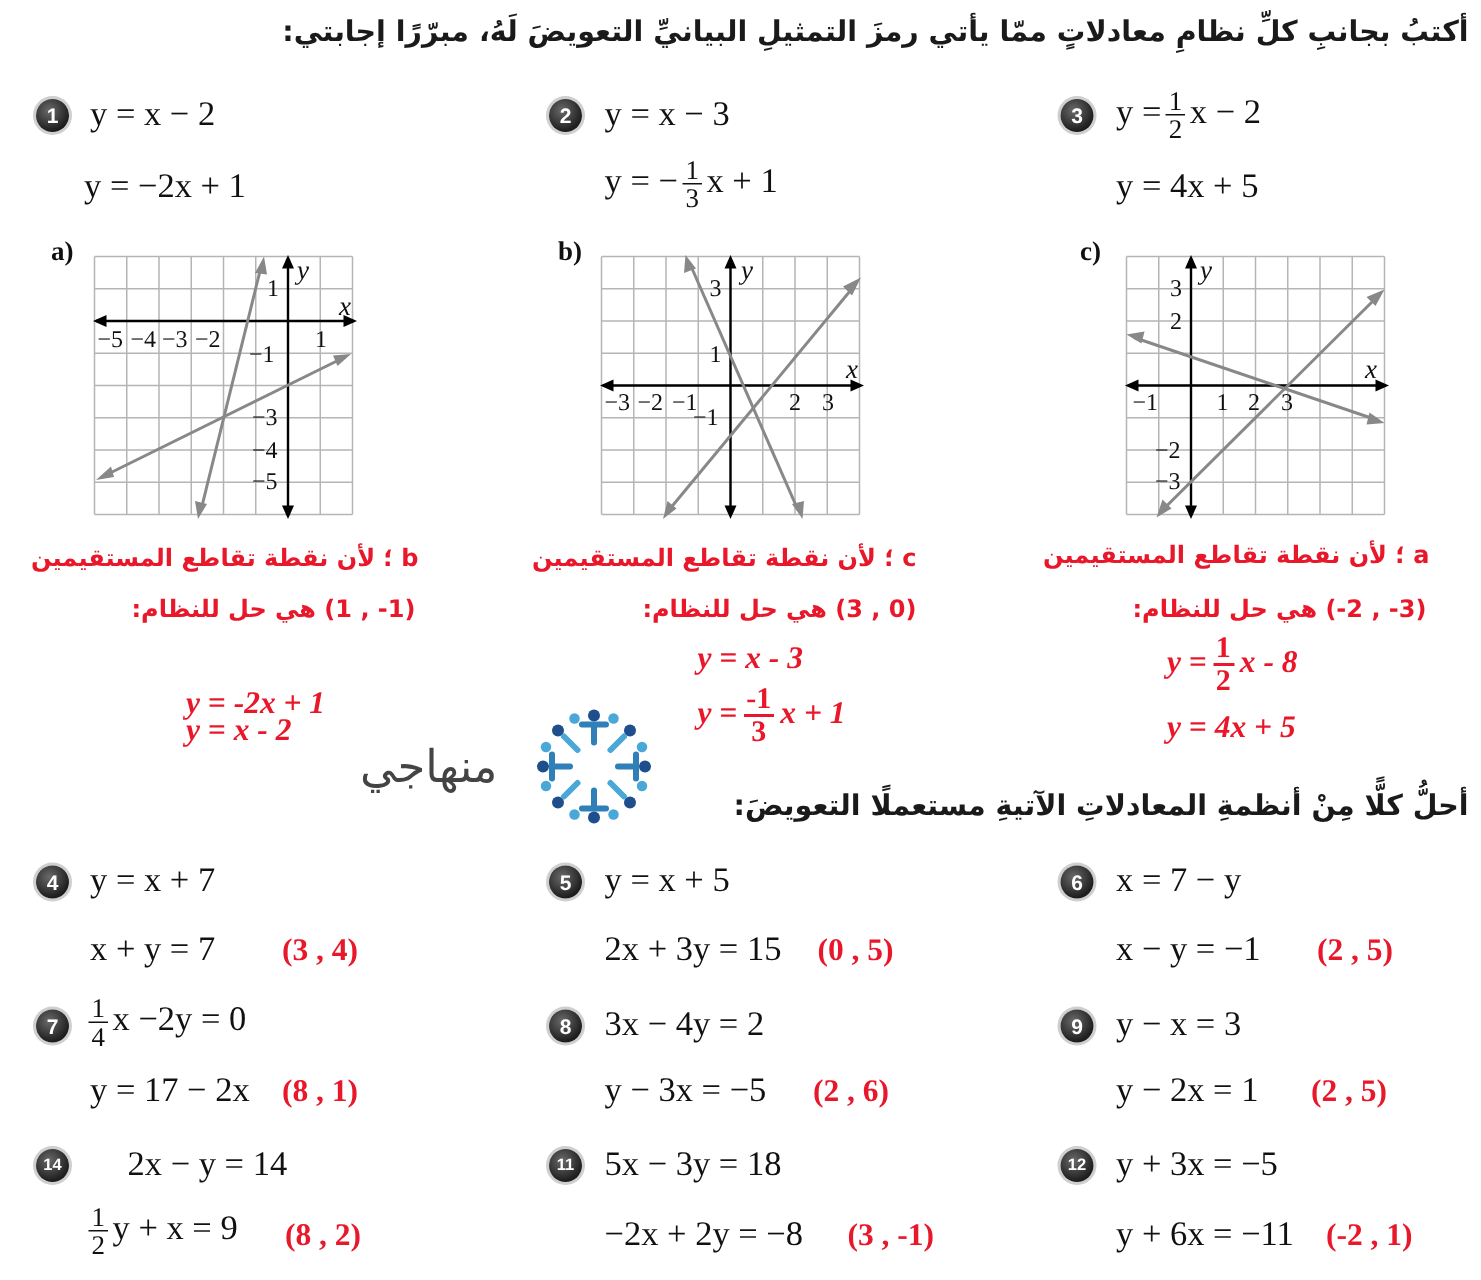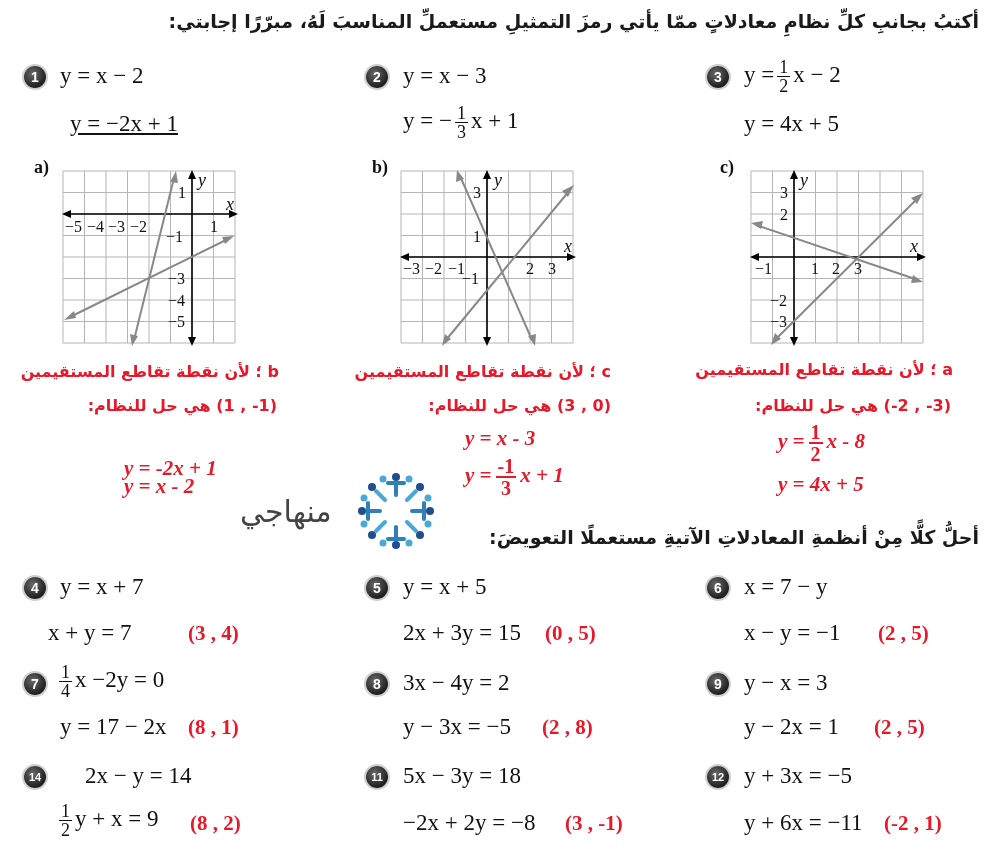--- a/index.html
+++ b/index.html
@@ -20,25 +20,25 @@
   .redeq { color:#e8182a; font-weight:bold; font-size:21px; white-space:nowrap; }
   .redeq i { font-style:italic; }
   .redfrac { display:inline-flex; flex-direction:column; align-items:center; vertical-align:middle; font-size:20px; line-height:20px; margin:0 4px; }
   .redfrac .num { border-bottom:2px solid #e8182a; padding:0 2px; }
   .graph-label { font-family:"Liberation Serif", serif; font-weight:bold; font-size:18px; }
   .logo-text { font-family:"DejaVu Sans", sans-serif; font-size:30px; color:#444; direction:rtl; }
 </style>
 </head>
 <body>
 
-<div class="abs ar heading" style="right:8px; top:10px;">أكتبُ بجانبِ كلِّ نظامِ معادلاتٍ ممّا يأتي رمزَ التمثيلِ مستعملِّ المناسبَ لَهُ، مبرّرًا إجابتي:</div>
+<div class="abs ar heading" style="right:8px; top:10px;">أكتبُ بجانبِ كلِّ نظامِ معادلاتٍ ممّا يأتي رمزَ التمثيلِ البيانيِّ التعويضَ لَهُ، مبرّرًا إجابتي:</div>
 
 <div class="abs badge" style="left:24px; top:66px;">1</div>
 <div class="abs eq" style="left:60px; top:63px;">y = x − 2</div>
-<div class="abs eq" style="left:70px; top:111px;text-decoration:underline;">y = −2x + 1</div>
+<div class="abs eq" style="left:56px; top:111px;">y = −2x + 1</div>
 
 <div class="abs badge" style="left:366px; top:66px;">2</div>
 <div class="abs eq" style="left:403px; top:63px;">y = x − 3</div>
 <div class="abs eq" style="left:403px; top:104px;">
   <span>y = −</span><span class="frac">
       <span class="num">1</span>
       <span>3</span>
     </span><span>x + 1</span>
 </div>
 
@@ -273,21 +273,21 @@
       <line x1="-20" y1="-20" x2="-11" y2="-11"></line>
         <line x1="20" y1="20" x2="11" y2="11"></line>
     </g>
   </g>
 </svg>
 
 <div class="abs ar heading" style="right:8px; top:526px;">أحلُّ كلًّا مِنْ أنظمةِ المعادلاتِ الآتيةِ مستعملًا التعويضَ:</div>
 
 <div class="abs badge" style="left:24px; top:577px;">4</div>
 <div class="abs eq" style="left:60px; top:574px;">y = x + 7</div>
-<div class="abs eq" style="left:48px; top:620px;">x + y = 7</div>
+<div class="abs eq" style="left:60px; top:620px;">x + y = 7</div>
 <div class="abs ans" style="left:188px; top:621px;">(3 , 4)</div>
 
 <div class="abs badge" style="left:366px; top:577px;">5</div>
 <div class="abs eq" style="left:403px; top:574px;">y = x + 5</div>
 <div class="abs eq" style="left:403px; top:620px;">2x + 3y = 15</div>
 <div class="abs ans" style="left:545px; top:621px;">(0 , 5)</div>
 
 <div class="abs badge" style="left:707px; top:577px;">6</div>
 <div class="abs eq" style="left:744px; top:574px;">x = 7 − y</div>
 <div class="abs eq" style="left:744px; top:620px;">x − y = −1</div>
@@ -299,21 +299,21 @@
       <span class="num">1</span>
       <span>4</span>
     </span><span>x −2y = 0</span>
 </div>
 <div class="abs eq" style="left:60px; top:714px;">y = 17 − 2x</div>
 <div class="abs ans" style="left:188px; top:715px;">(8 , 1)</div>
 
 <div class="abs badge" style="left:366px; top:673px;">8</div>
 <div class="abs eq" style="left:403px; top:670px;">3x − 4y = 2</div>
 <div class="abs eq" style="left:403px; top:714px;">y − 3x = −5</div>
-<div class="abs ans" style="left:542px; top:715px;">(2 , 8)</div>
+<div class="abs ans" style="left:542px; top:715px;">(2 , 6)</div>
 
 <div class="abs badge" style="left:707px; top:673px;">9</div>
 <div class="abs eq" style="left:744px; top:670px;">y − x = 3</div>
 <div class="abs eq" style="left:744px; top:714px;">y − 2x = 1</div>
 <div class="abs ans" style="left:874px; top:715px;">(2 , 5)</div>
 
 <div class="abs badge small" style="left:24px; top:766px;">14</div>
 <div class="abs eq" style="left:60px; top:763px;margin-left:25px;">2x − y = 14</div>
 <div class="abs eq" style="left:56px; top:802px;">
   <span class="frac">

